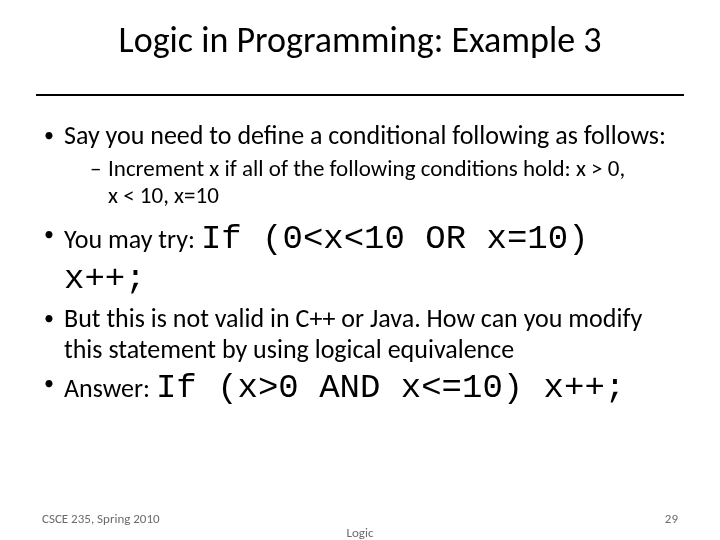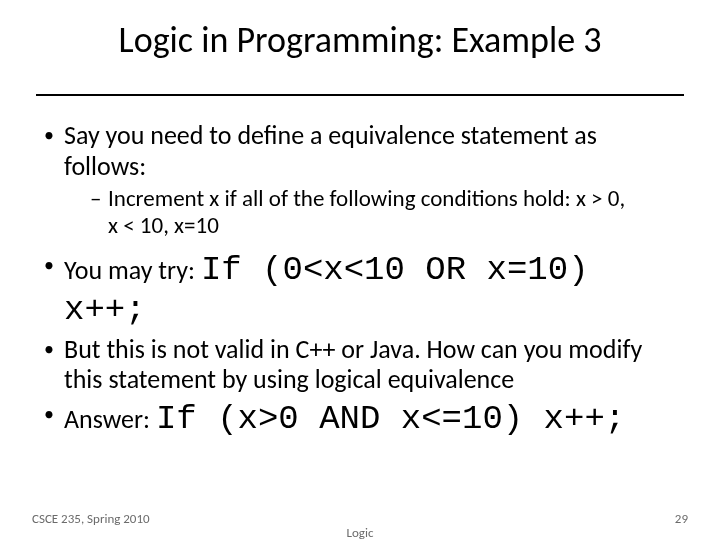--- a/index.html
+++ b/index.html
@@ -65,21 +65,21 @@
     .subbullet .txt { flex: 1; }
     .code {
       font-family: 'Courier New', Courier, monospace;
       font-size: 34px;
     }
     .footer {
       position: absolute;
       bottom: 14px;
       left: 0;
       width: 100%;
-      padding: 0 32px;
+      padding: 0 42px;
       display: flex;
       justify-content: space-between;
       align-items: center;
       font-size: 13px;
       color: #6b6b6b;
     }
     .footer .center {
       position: absolute;
       left: 50%;
       transform: translateX(-50%);
@@ -91,21 +91,21 @@
 <body>
 
 <div class="slide">
   <div class="title">Logic in Programming: Example 3</div>
   <hr class="title-rule">
 
   <div class="content">
 
     <div class="bullet">
       <span class="dot">•</span>
-      <span class="txt">Say you need to define a equivalence statement as follows:</span>
+      <span class="txt">Say you need to define a conditional following as follows:</span>
     </div>
 
     <div class="subbullet">
       <span class="dash">–</span>
       <span class="txt">Increment x if all of the following conditions hold: x&nbsp;&gt;&nbsp;0, x&nbsp;&lt;&nbsp;10, x=10</span>
     </div>
 
     <div class="bullet">
       <span class="dot">•</span>
       <span class="txt"><span>You may try: </span><span class="code">If (0&lt;x&lt;10 OR x=10) x++;</span></span>

